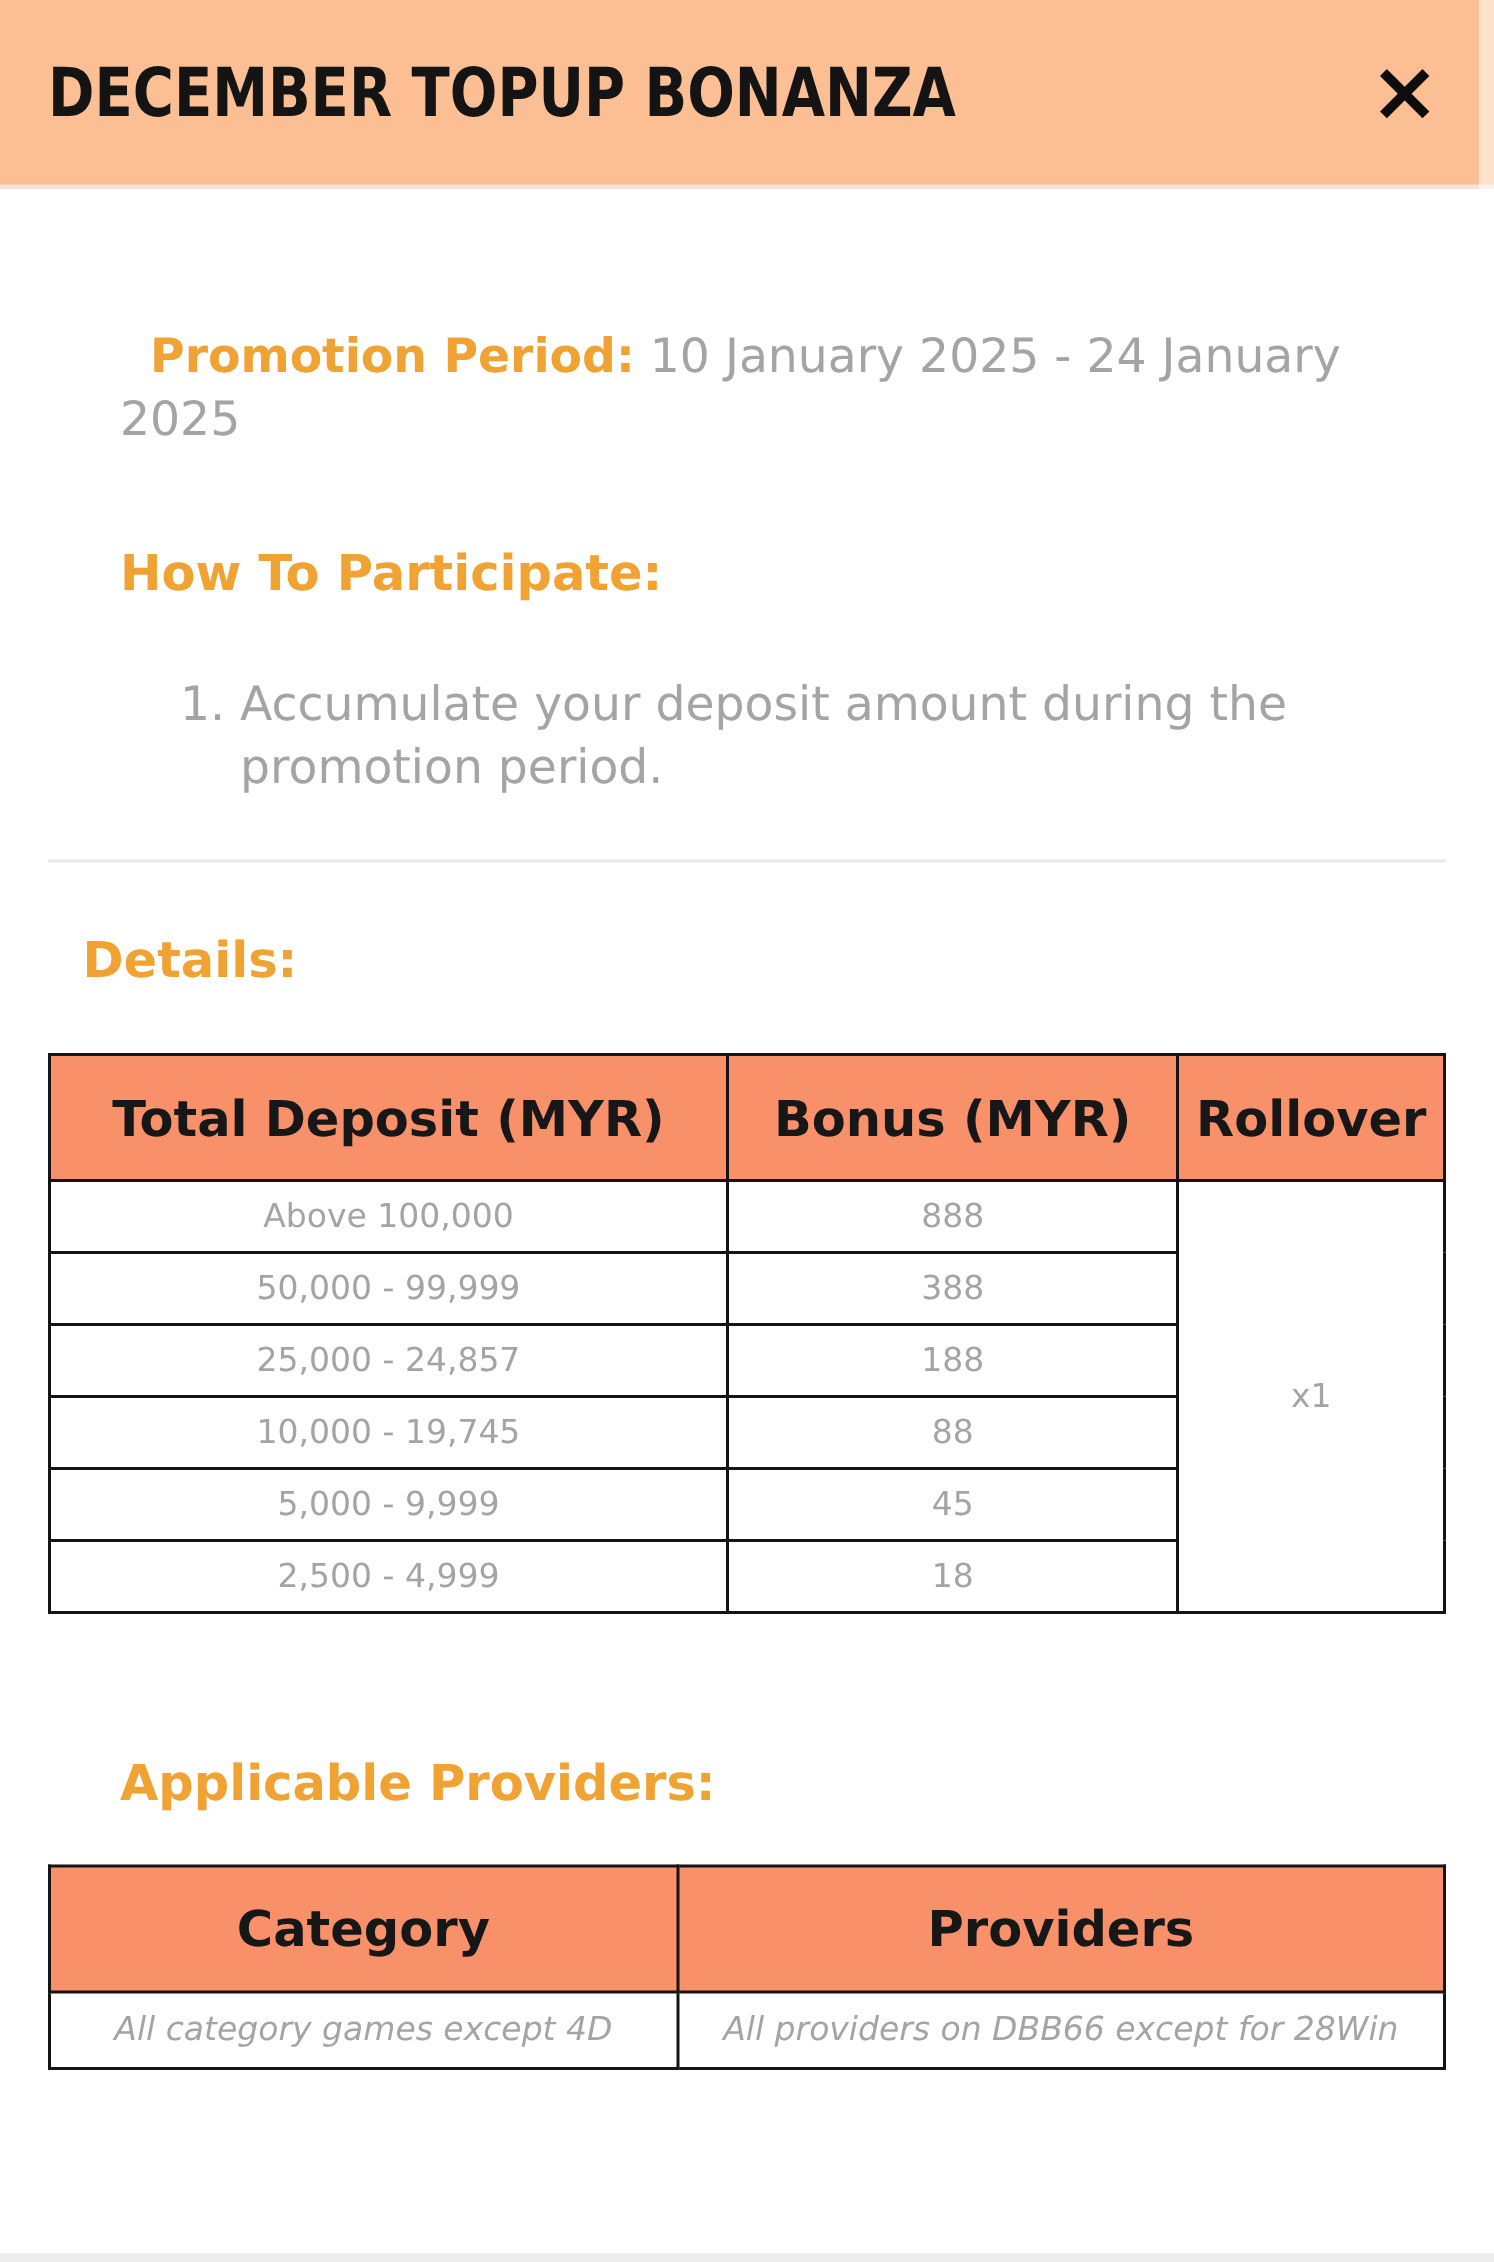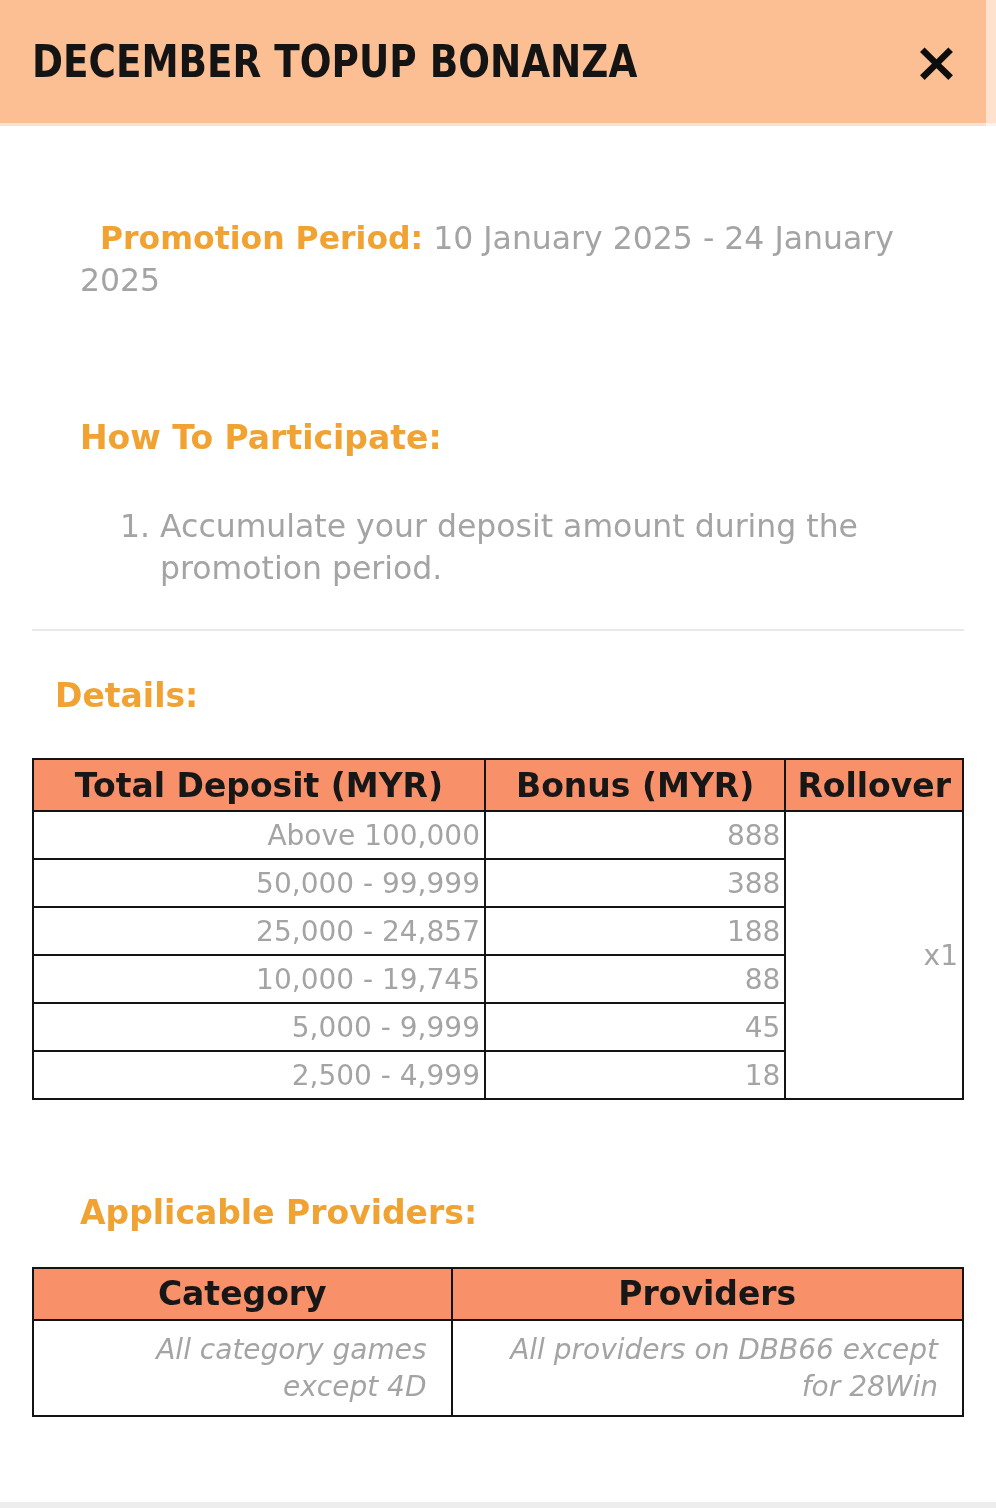--- a/index.html
+++ b/index.html
@@ -40,21 +40,21 @@
   .period{
     margin:92px 14px 0 48px;
     font-size:31.5px;line-height:1.32;color:#A4A4A4;
   }
   .orange-label{color:#F0A232;font-weight:700;margin-left:20px;}
   h2.section-heading{
     margin:0 0 0 48px;
     font-size:33px;font-weight:700;color:#F0A232;
     line-height:1.3;
   }
-  h2.howto{margin-top:116px;}
+  h2.howto{margin-top:60px;}
   h2.details{margin-top:44px;margin-left:23px;}
   h2.providers{margin-top:92px;}
   ol.steps{
     margin:46px 0 0 0;padding:0 0 0 88px;list-style:none;
     font-size:31.5px;line-height:1.32;color:#A4A4A4;
   }
   ol.steps li{display:flex;}
   .li-num{flex:0 0 auto;margin-right:10px;}
   .li-text{flex:1 1 auto;}
   hr.divider{
@@ -63,24 +63,24 @@
   
   table{
     width:100%;border-collapse:collapse;table-layout:fixed;
   }
   table.details-table{margin-top:40px;}
   table.providers-table{margin-top:32px;}
   th{
     background:#F8916A;color:#171717;font-weight:700;
     font-size:33px;text-align:center;
     border:2px solid #141414;
-    height:50px;padding:0 4px;
+    height:50px;padding:16px 4px;
   }
   td{
-    color:#A4A4A4;font-size:28px;text-align:right;vertical-align:middle;
+    color:#A4A4A4;font-size:22px;text-align:center;vertical-align:middle;
     border:2px solid #141414;
     height:46px;padding:0 4px;
   }
   .details-table col.c-deposit{width:48.6%;}
   .details-table col.c-bonus{width:32.3%;}
   .details-table col.c-rollover{width:19.1%;}
   .providers-table col.c-category{width:45%;}
   .providers-table col.c-providers{width:55%;}
   .providers-table td{
     height:auto;padding:10px 24px;line-height:1.33;font-style:italic;

